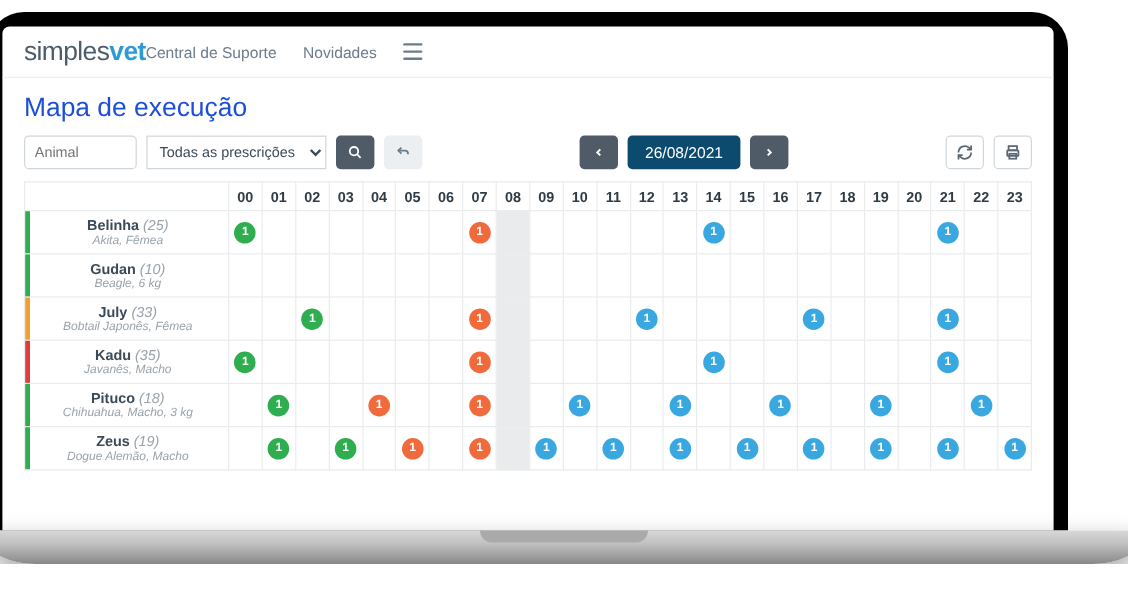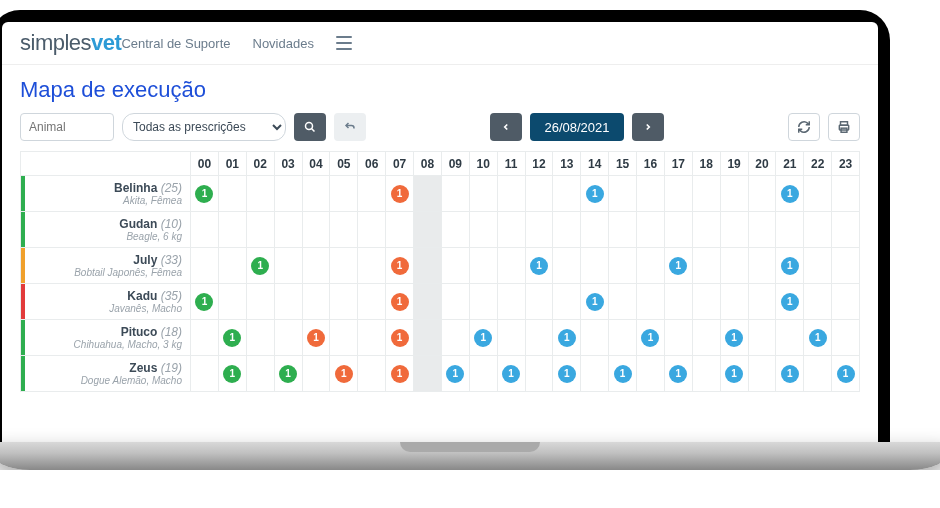--- a/index.html
+++ b/index.html
@@ -90,26 +90,26 @@
     height: 28px;
     border: 1px solid #cfd6dc;
     border-radius: 4px;
     padding: 0 8px;
     font-size: 12px;
     color: #8a959f;
   }
   .select-presc {
     height: 28px;
     border: 1px solid #cfd6dc;
-    border-radius: 12px;
+    border-radius: 0;
     font-size: 12px;
     padding: 0 6px;
     color: #3c4a57;
     background: #fff;
-    width: 164px;
+    width: 150px;
   }
   .btn {
     height: 28px;
     min-width: 32px;
     border-radius: 4px;
     display: inline-flex;
     align-items: center;
     justify-content: center;
     font-size: 12px;
     cursor: pointer;
@@ -147,21 +147,21 @@
     height: 36px;
   }
   .grid thead th {
     font-weight: 700;
     color: #2f3b45;
     height: 24px;
     font-size: 12px;
   }
   .grid th.animal-col, .grid td.animal-col {
     width: 170px;
-    text-align: right;
+    text-align: center;
     padding: 3px 8px 3px 10px;
     position: relative;
     vertical-align: middle;
     margin-top: 29px;
   }
   .grid td.animal-col::before {
     content: '';
     position: absolute;
     left: 0; top: 0; bottom: 0;
     width: 4px;

